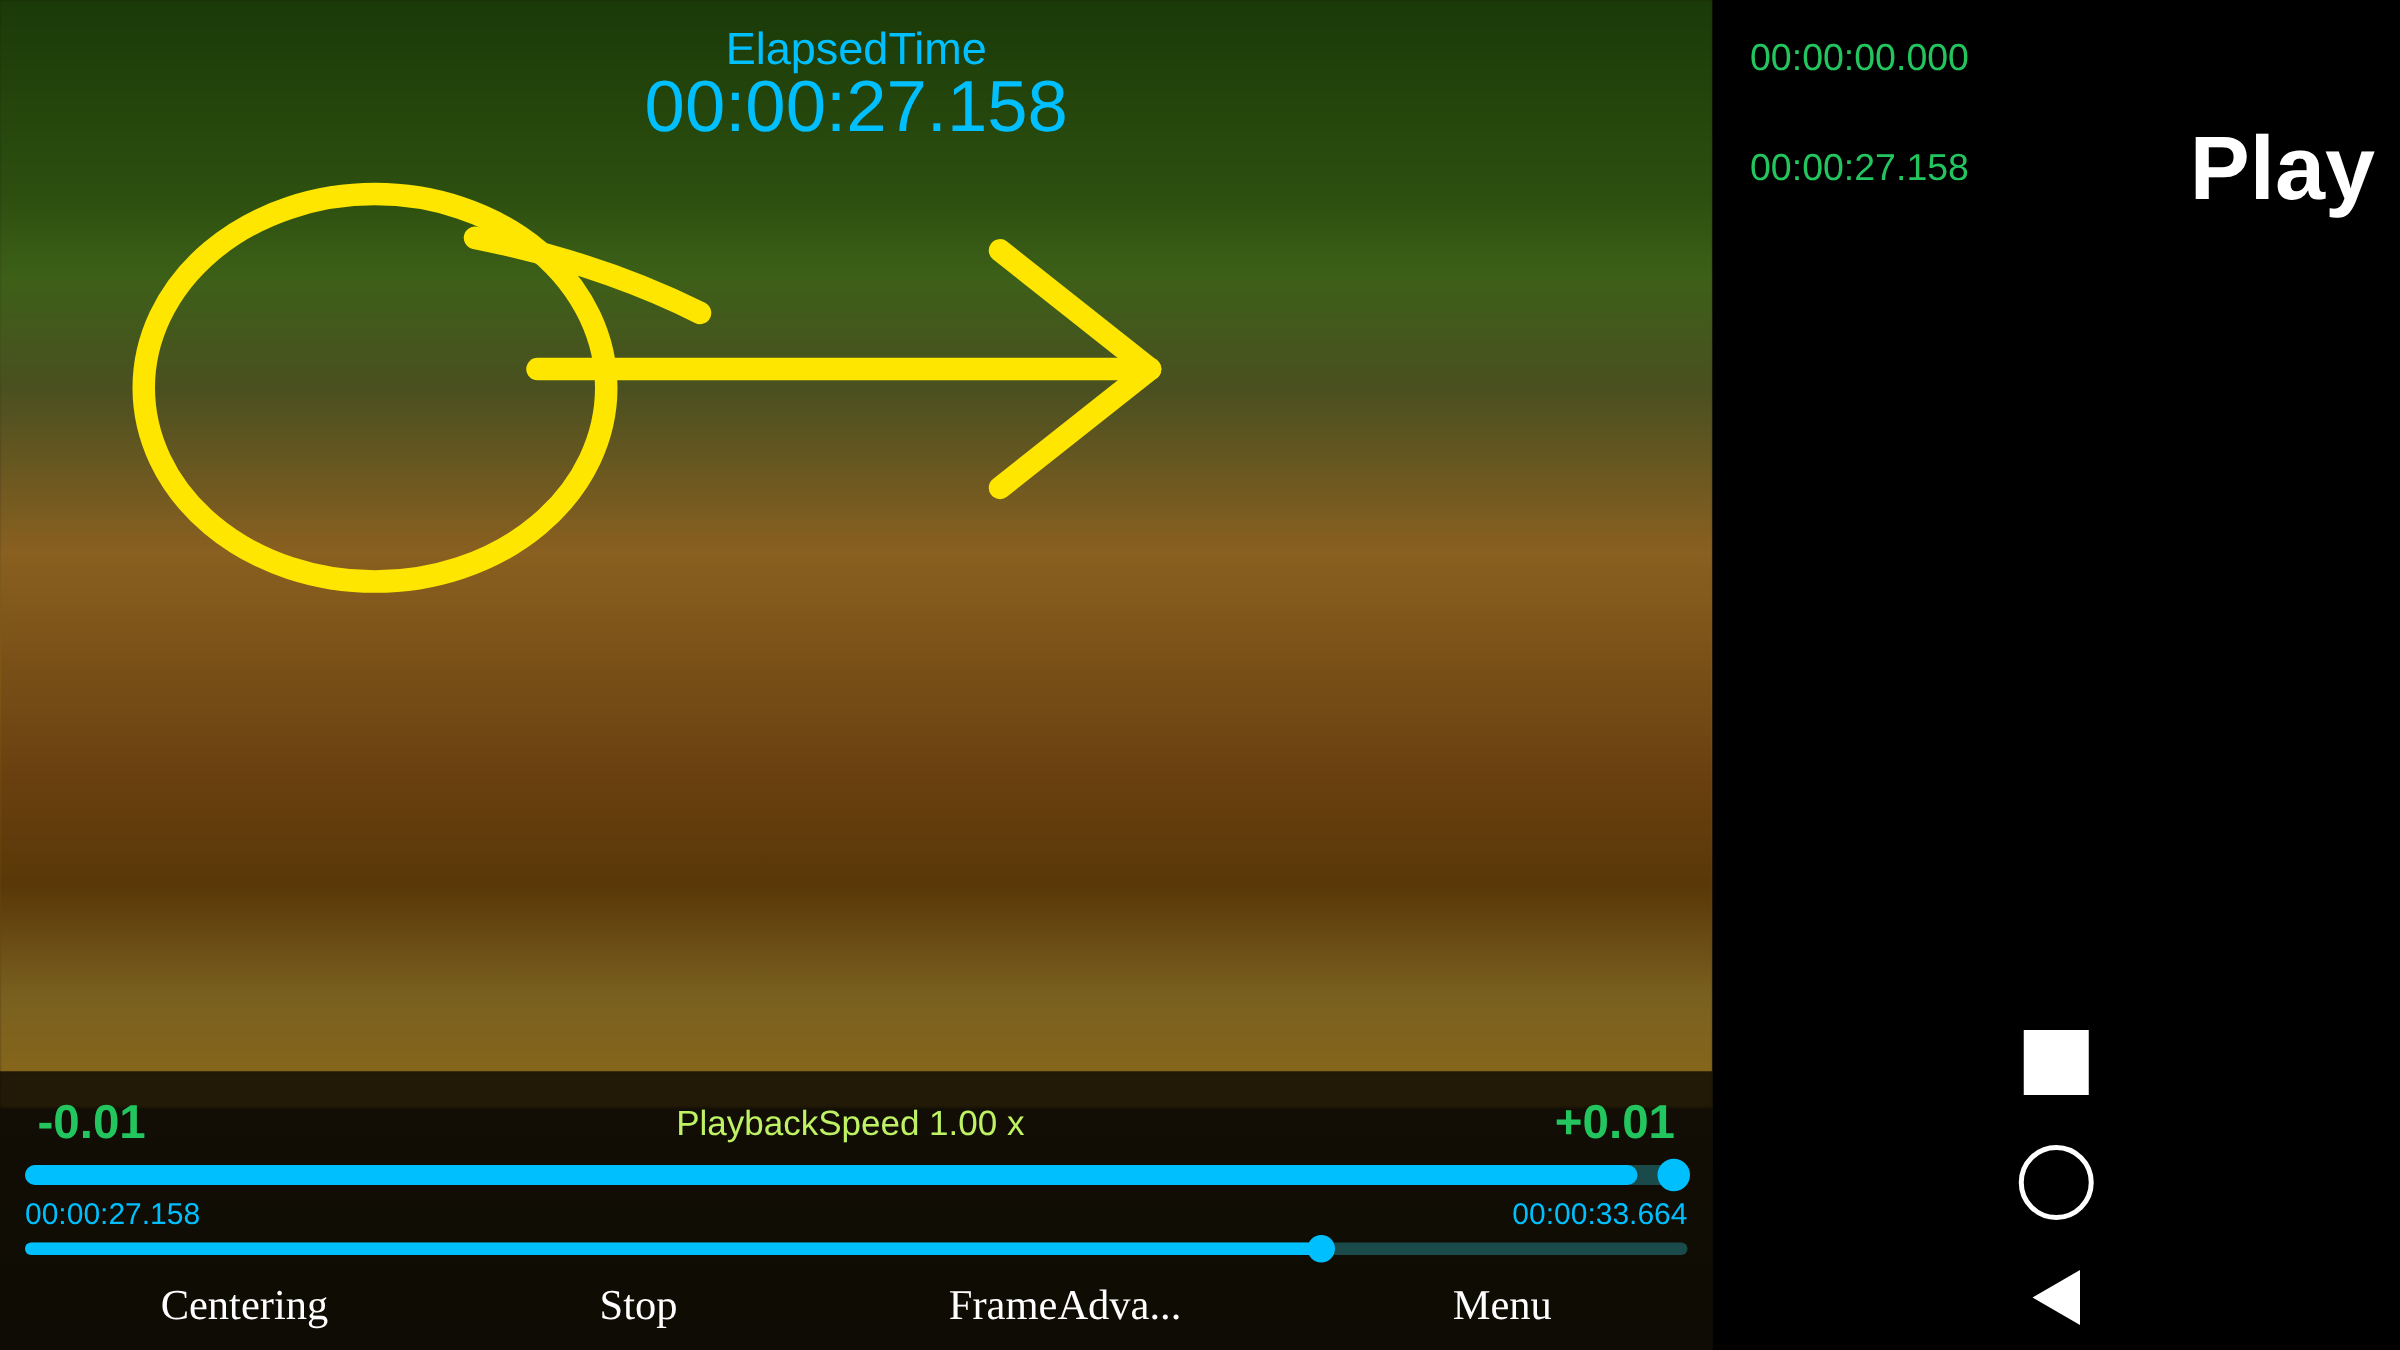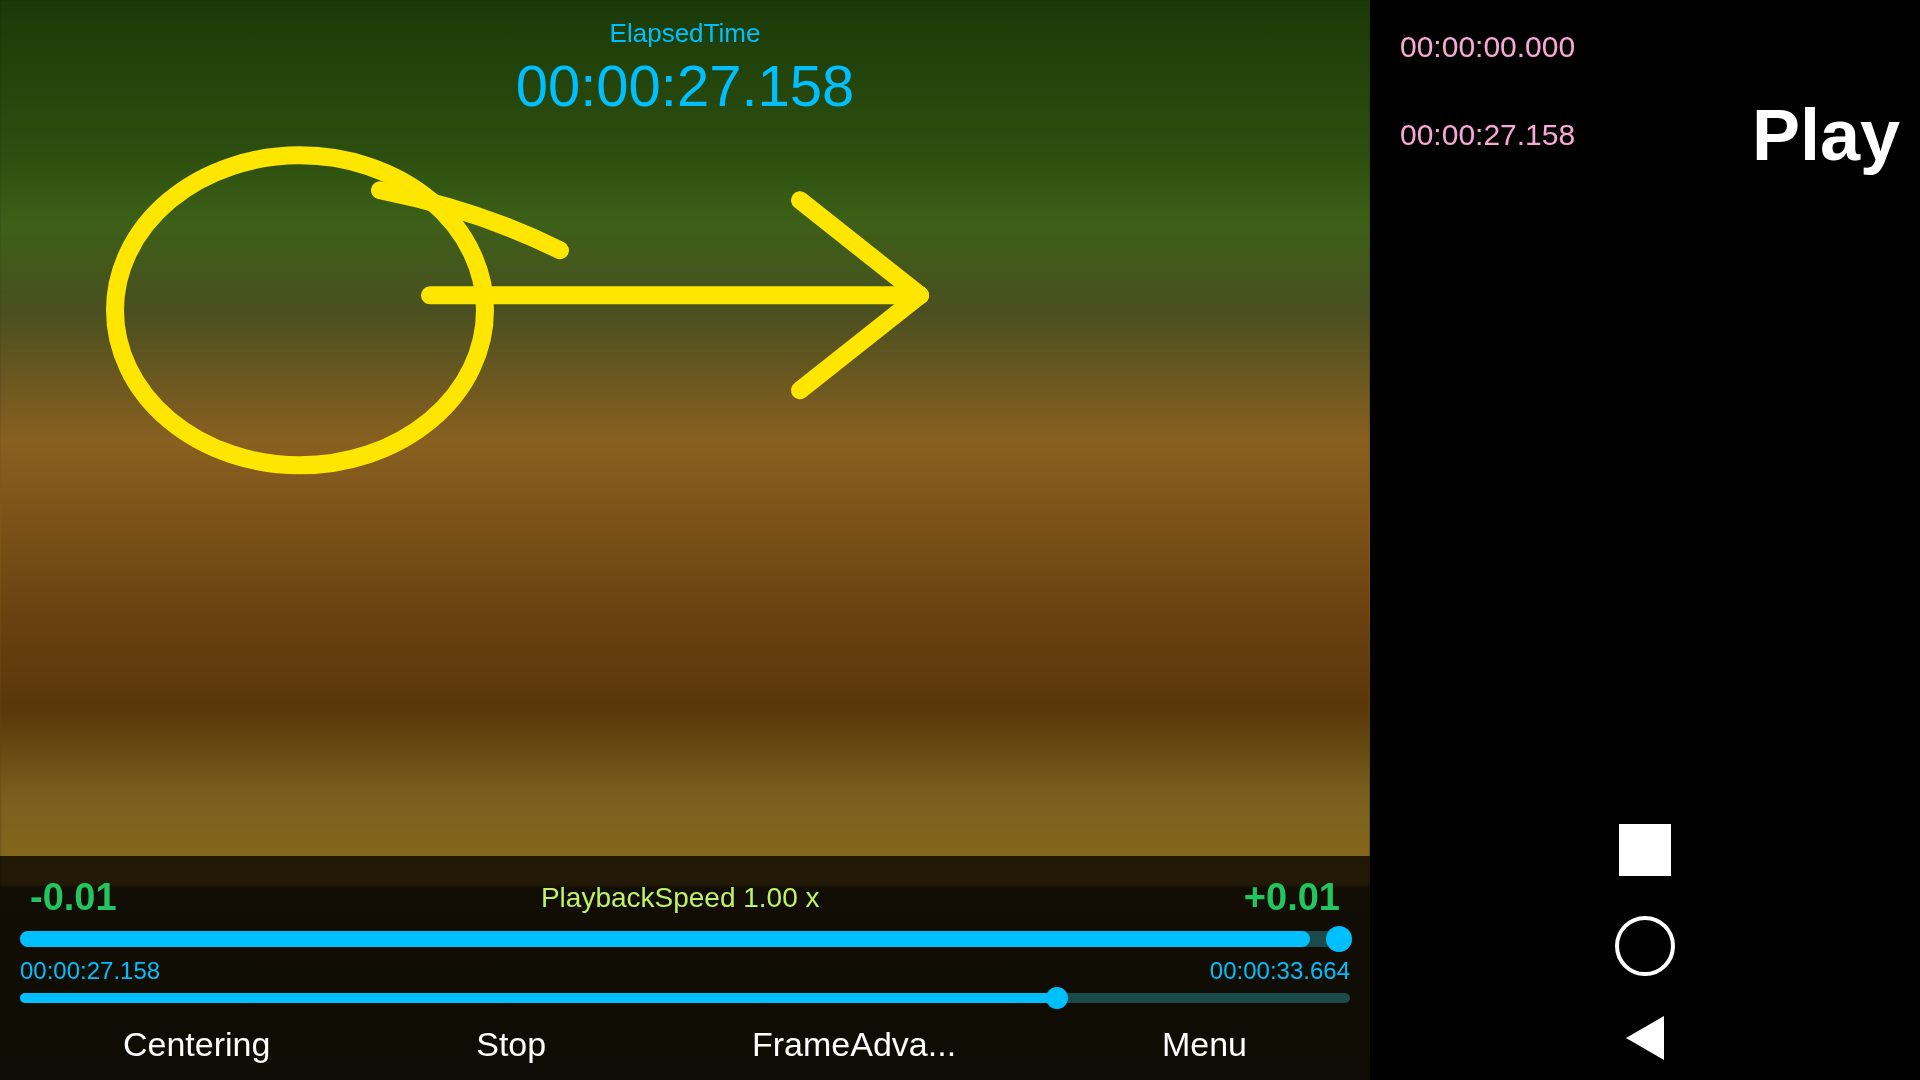--- a/index.html
+++ b/index.html
@@ -53,21 +53,21 @@
         linear-gradient(to bottom, #1a3a08 0%, #2d5010 18%, #3d6018 25%, #4a5020 35%, #8a6020 50%, #7a5018 60%, #6a4010 70%, #5a3808 80%, #7a6020 90%, #8a6818 100%);
       filter: blur(1px);
     }
 
     #elapsed-time-label {
       position: absolute;
       top: 18px;
       left: 50%;
       transform: translateX(-50%);
       color: #00bfff;
-      font-size: 26px;
+      font-size: 36px;
       font-weight: normal;
       z-index: 10;
     }
 
     #elapsed-time-value {
       position: absolute;
       top: 52px;
       left: 50%;
       transform: translateX(-50%);
       color: #00bfff;
@@ -178,20 +178,21 @@
     }
 
     .bottom-btn {
       color: #fff;
       font-size: 34px;
       font-weight: normal;
       background: none;
       border: none;
       cursor: pointer;
       padding: 0 20px;
+      font-family: Liberation Serif, serif;
     }
 
     
     #right-sidebar {
       width: 550px;
       height: 1080px;
       background: #000;
       display: flex;
       flex-direction: column;
       align-items: stretch;
@@ -216,21 +217,21 @@
     }
 
     #stop-section {
       display: flex;
       align-items: center;
       justify-content: space-between;
       width: 100%;
     }
 
     .section-time {
-      color: #f9a8d4;
+      color: #22c55e;
       font-size: 30px;
     }
 
     .section-label {
       color: #fff;
       font-size: 72px;
       font-weight: bold;
       cursor: pointer;
     }
 

